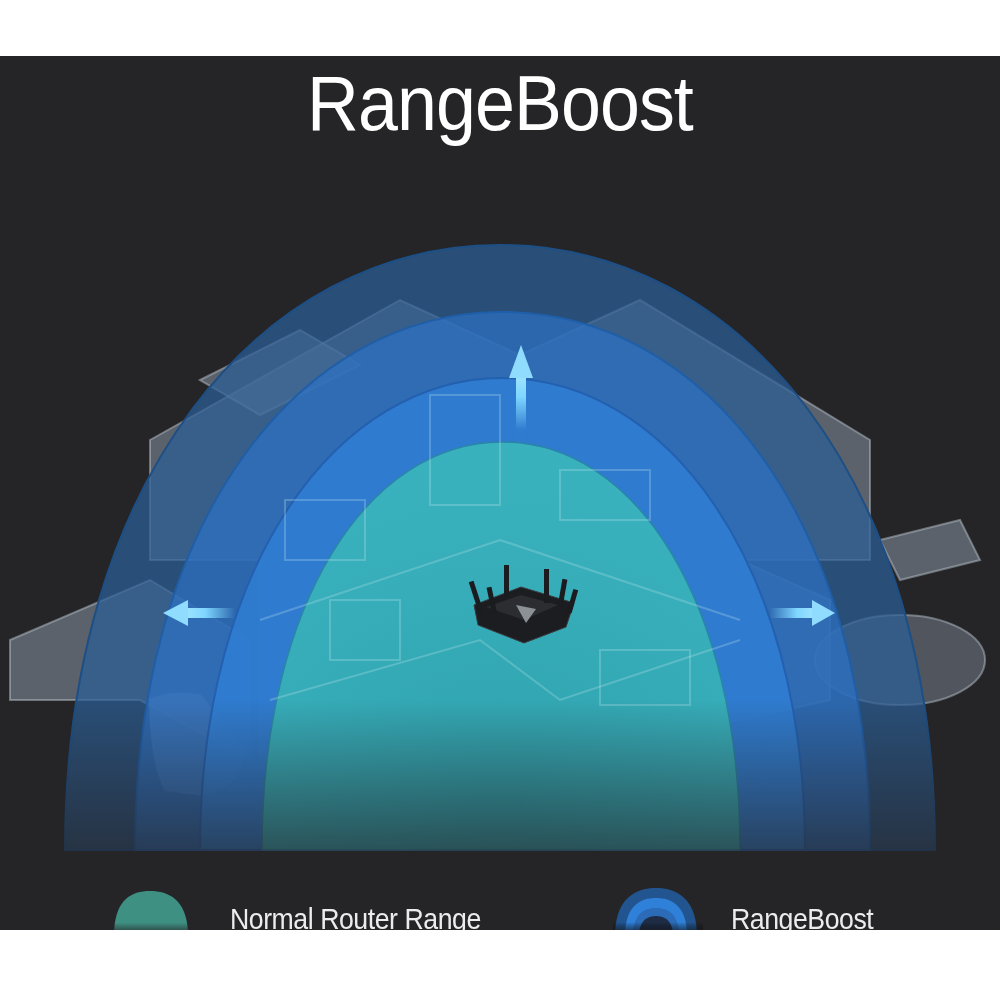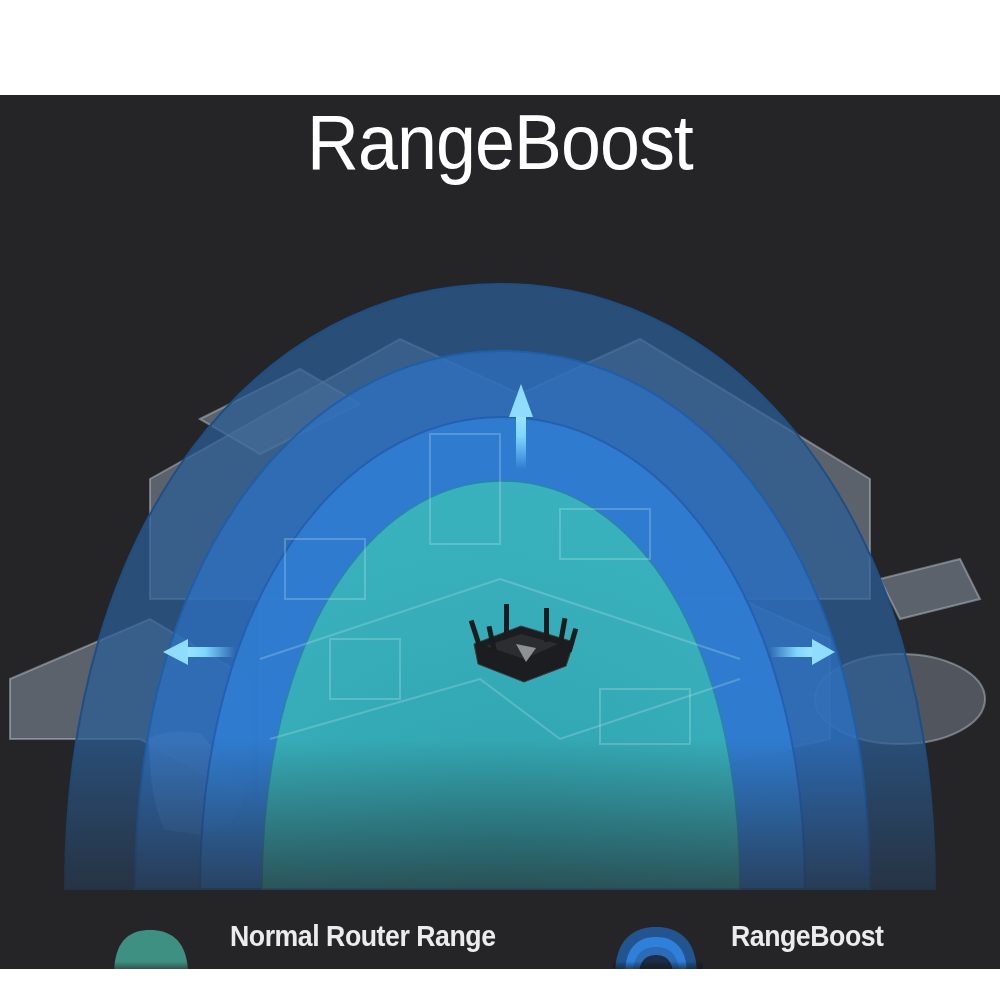--- a/index.html
+++ b/index.html
@@ -1,20 +1,20 @@
 <!DOCTYPE html>
 <html><head>
 <meta charset="utf-8">
 <style>
   html, body { margin:0; padding:0; background:#ffffff; }
   body { width:1000px; height:1000px; position:relative; overflow:hidden; font-family:"Liberation Sans", sans-serif; }
-  .panel { position:absolute; left:0; top:56px; width:1000px; height:874px; background:#252528; overflow:hidden;margin-top:39px; }
+  .panel { position:absolute; left:0; top:56px; width:1000px; height:874px; background:#252528; overflow:hidden; }
   .title { position:absolute; top:0; left:0; width:1000px; text-align:center; color:#ffffff; font-size:78px; font-weight:300; letter-spacing:-1px; line-height:78px; margin-top:8px; transform:scaleX(0.92); }
   svg.scene { position:absolute; left:0; top:0; }
-  .legend-item { position:absolute; display:flex; align-items:flex-start;font-weight:bold; }
+  .legend-item { position:absolute; display:flex; align-items:flex-end; }
   .legend-label { color:#ececec; font-size:29px; letter-spacing:-0.5px; transform:scaleX(0.92); transform-origin:left center; }
 </style>
 </head>
 <body>
 
 <div class="panel">
   <div class="title">RangeBoost</div>
 
   <svg class="scene" width="1000" height="874" viewBox="0 56 1000 874">
     <defs>

